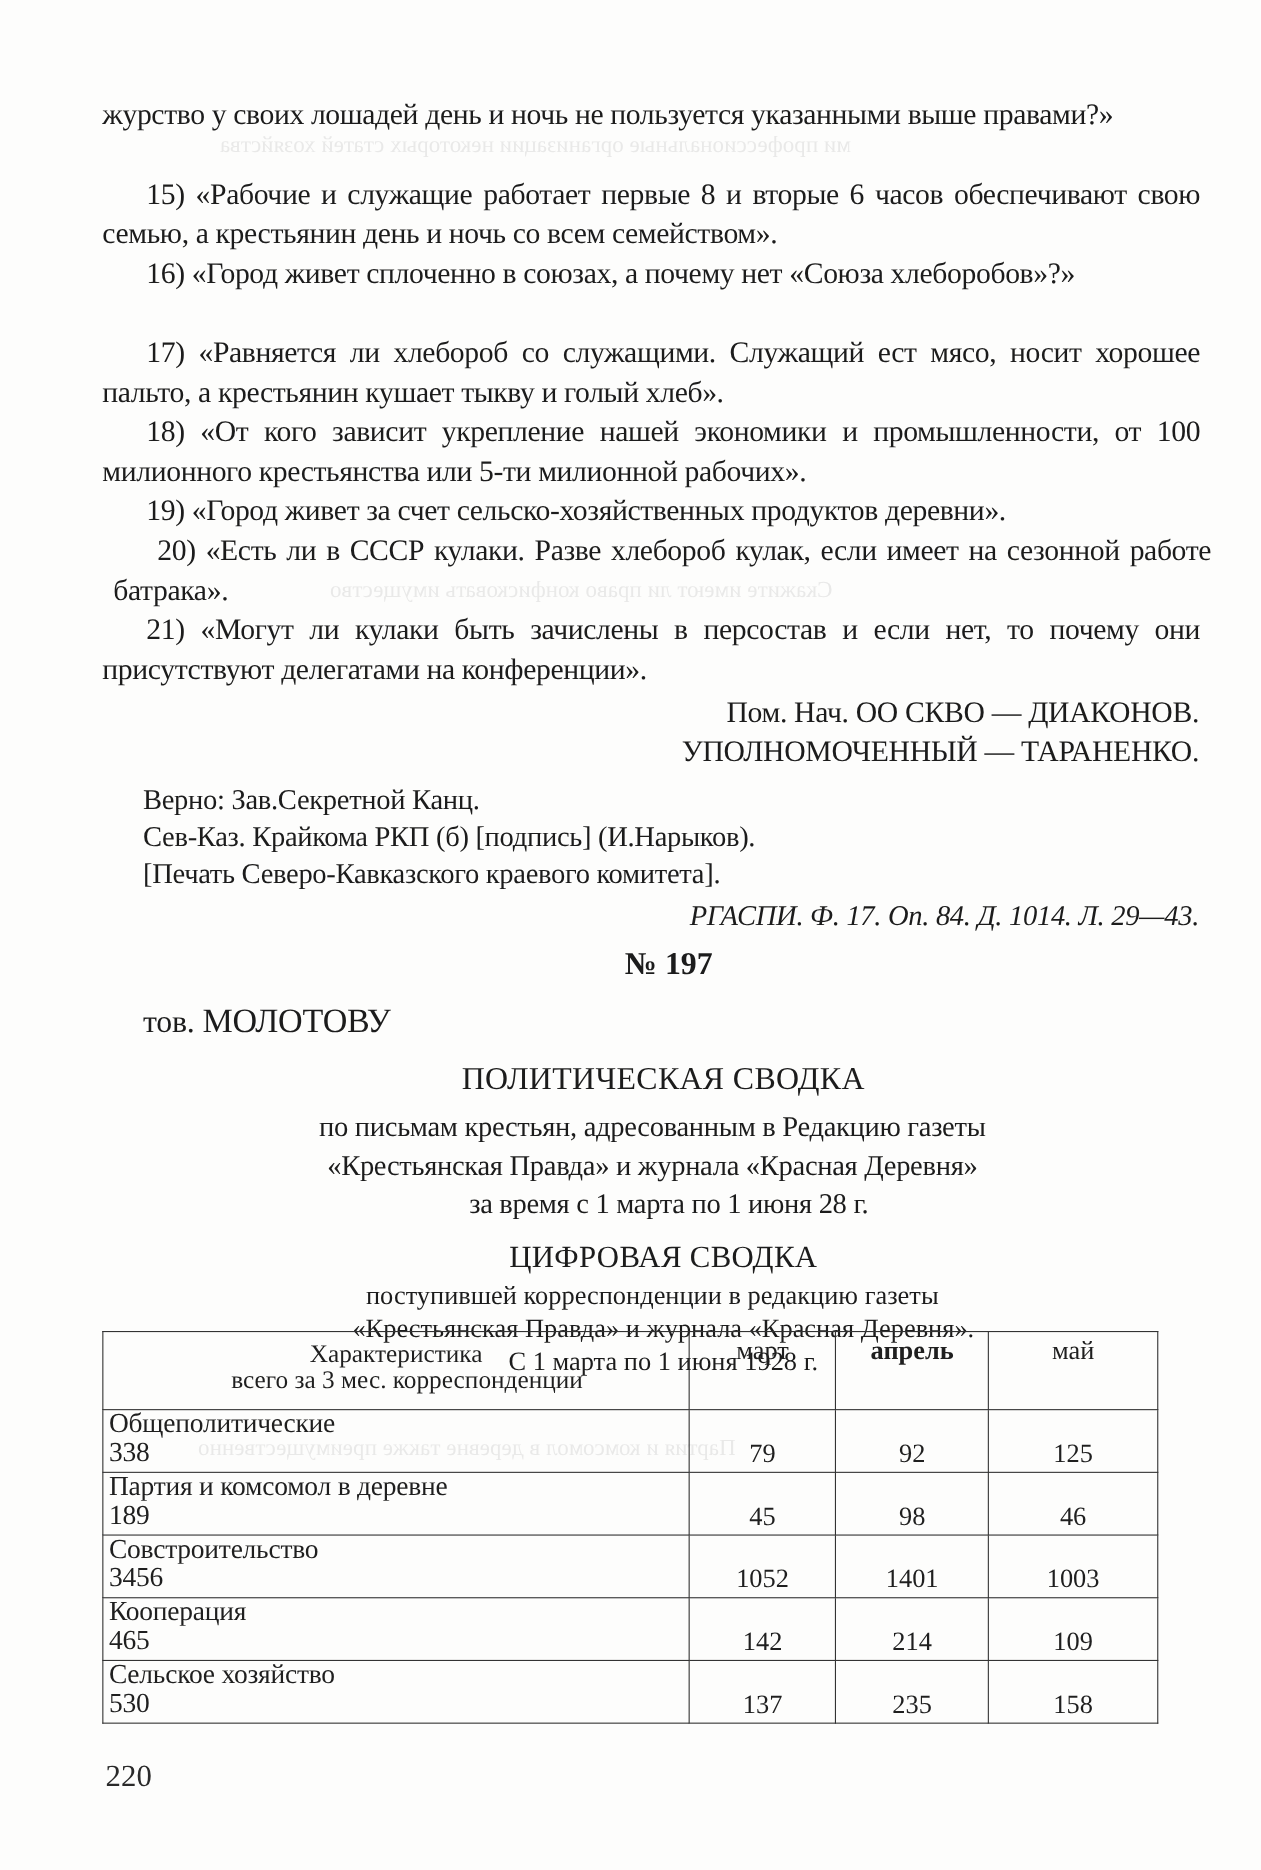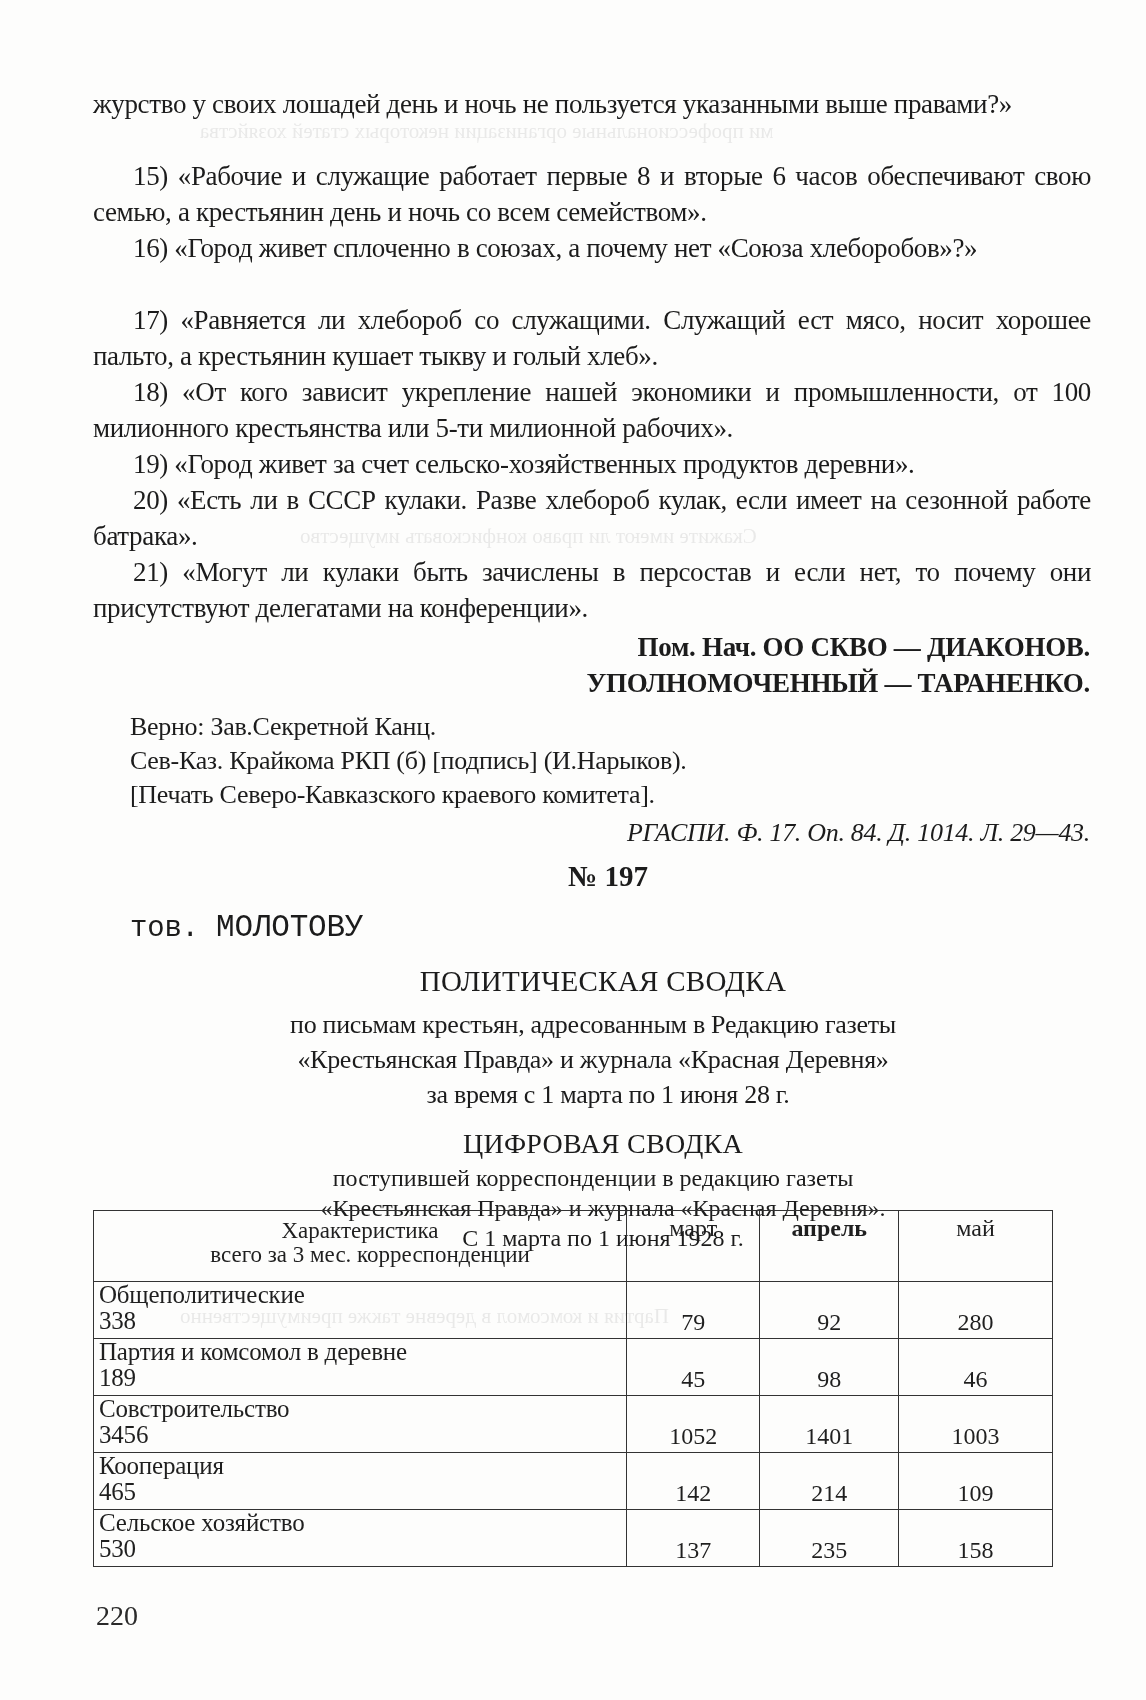--- a/index.html
+++ b/index.html
@@ -42,21 +42,20 @@
       word-spacing: 0px;
     }
     .para.indent { text-indent: 40px; }
     .sig {
       position: absolute;
       right: 56px;
       font-size: 27px;
       letter-spacing: -0.3px;
       text-align: right;
       white-space: nowrap;
-      font-weight: bold;
     }
     .certify {
       position: absolute;
       left: 130px;
       font-size: 26px;
       line-height: 34px;
       letter-spacing: -0.3px;
       white-space: nowrap;
     }
     .archive {
@@ -75,21 +74,20 @@
       width: 1146px;
       text-align: center;
       white-space: nowrap;
     }
     .docnum { top: 795px; font-size: 29px; font-weight: bold; left: 35px; }
     .addressee {
       position: absolute;
       left: 130px; top: 845px;
       font-size: 29px;
       letter-spacing: -0.2px;
-      font-family: Liberation Mono, monospace;
     }
     .addressee .big { font-size: 31px; }
     .title1 { top: 910px; font-size: 29px; left: 30px; letter-spacing: 0.3px; }
     .subtitle { font-size: 26px; letter-spacing: -0.3px; }
     .sub1 { top: 959px; left: 20px; }
     .sub2 { top: 993px; left: 20px; }
     .sub3 { top: 1027px; left: 35px; }
     .title2 { top: 1075px; font-size: 28px; left: 30px; letter-spacing: 0.3px; }
     .st1 { top: 1113px; left: 20px; font-size: 24px; }
     .st2 { top: 1143px; left: 30px; font-size: 24px; }
@@ -162,21 +160,21 @@
   <div class="bleed" style="left:200px; top:115px;">ми профессиональные организации некоторых статей хозяйства</div>
   <div class="bleed" style="left:300px; top:520px;">Скажите имеют ли право конфисковать имущество</div>
   <div class="bleed" style="left:180px; top:1300px;">Партия и комсомол в деревне также преимущественно</div>
 
   <div class="para" style="top:86px;">журство у своих лошадей день и ночь не пользуется указанными выше правами?»</div>
   <div class="para indent" style="top:158px;">15) «Рабочие и служащие работает первые 8 и вторые 6 часов обеспечивают свою семью, а крестьянин день и ночь со всем семейством».</div>
   <div class="para indent" style="top:230px;">16) «Город живет сплоченно в союзах, а почему нет «Союза хлеборобов»?»</div>
   <div class="para indent" style="top:302px;">17) «Равняется ли хлебороб со служащими. Служащий ест мясо, носит хорошее пальто, а крестьянин кушает тыкву и голый хлеб».</div>
   <div class="para indent" style="top:374px;">18) «От кого зависит укрепление нашей экономики и промышленности, от 100 милионного крестьянства или 5-ти милионной рабочих».</div>
   <div class="para indent" style="top:446px;">19) «Город живет за счет сельско-хозяйственных продуктов деревни».</div>
-  <div class="para indent" style="top:482px;">20) «Есть ли в СССР кулаки. Разве хлебороб кулак, если имеет на сезонной работе батрака».</div>
+  <div class="para indent" style="top:482px;margin-left:10px;">20) «Есть ли в СССР кулаки. Разве хлебороб кулак, если имеет на сезонной работе батрака».</div>
   <div class="para indent" style="top:554px;">21) «Могут ли кулаки быть зачислены в персостав и если нет, то почему они присутствуют делегатами на конференции».</div>
 
   <div class="sig" style="top:632px;">Пом. Нач. ОО СКВО — ДИАКОНОВ.</div>
   <div class="sig" style="top:668px;">УПОЛНОМОЧЕННЫЙ — ТАРАНЕНКО.</div>
 
   <div class="certify" style="top:710px;">Верно: Зав.Секретной Канц.</div>
   <div class="certify" style="top:744px;">Сев-Каз. Крайкома РКП (б) [подпись] (И.Нарыков).</div>
   <div class="certify" style="top:778px;">[Печать Северо-Кавказского краевого комитета].</div>
 
   <div class="archive" style="top:818px;">РГАСПИ. Ф. 17. Оп. 84. Д. 1014. Л. 29—43.</div>
@@ -217,21 +215,21 @@
       </tr>
     </thead>
     <tbody>
       <tr>
         <td class="cat">
           <div>Общеполитические</div>
           <div>338</div>
         </td>
         <td class="num">79</td>
         <td class="num">92</td>
-        <td class="num">280</td>
+        <td class="num">125</td>
       </tr>
       <tr>
         <td class="cat">
           <div>Партия и комсомол в деревне</div>
           <div>189</div>
         </td>
         <td class="num">45</td>
         <td class="num">98</td>
         <td class="num">46</td>
       </tr>

